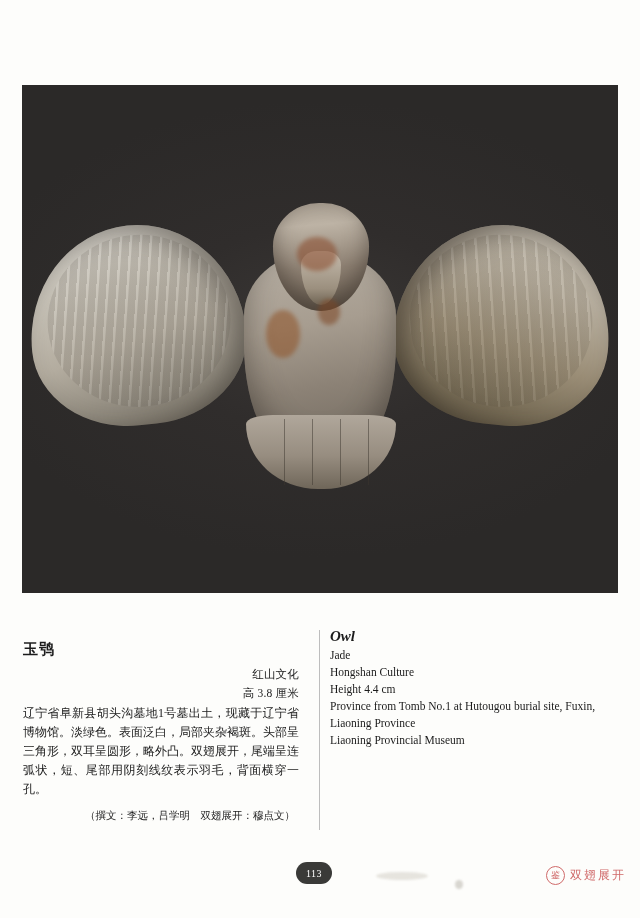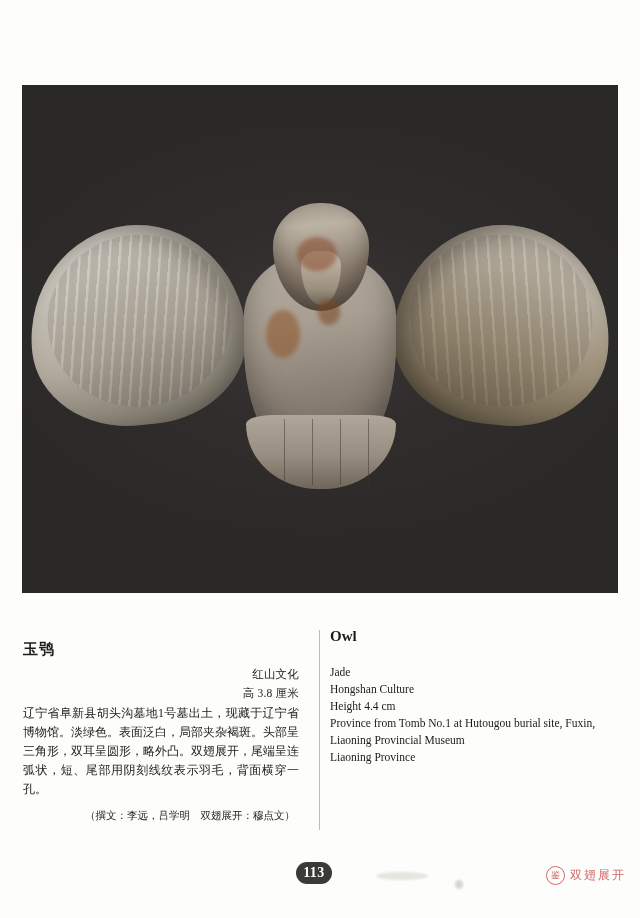--- a/index.html
+++ b/index.html
@@ -202,43 +202,43 @@
   .cap-en {
     position: absolute;
     left: 330px;
     top: 628px;
     width: 280px;
     color: #1b1b1b;
   }
   .cap-en .title {
     font-size: 15px;
     font-weight: bold;
-    margin-bottom: 19px;
+    margin-bottom: 2px;
+    font-style: italic;
   }
   .cap-en .line {
     font-size: 11.5px;
     line-height: 17px;
   }
 
   
   .folio {
     position: absolute;
     left: 296px;
     top: 862px;
     width: 36px;
     height: 22px;
     border-radius: 11px;
     background: #3a3a38;
     color: #ffffff;
-    font-size: 14px;
+    font-size: 10px;
     display: flex;
     align-items: center;
     justify-content: center;
     letter-spacing: 0.5px;
-    font-weight: bold;
   }
   .smudge {
     position: absolute;
     border-radius: 50%;
     background: #eceae4;
     filter: blur(1px);
   }
   .smudge-1 { left: 376px; top: 872px; width: 52px; height: 8px; background: #e6e4de; }
   .smudge-2 { left: 455px; top: 880px; width: 8px; height: 9px; background: #d8d6d0; }
 
@@ -298,22 +298,22 @@
     <div class="desc">辽宁省阜新县胡头沟墓地1号墓出土，现藏于辽宁省博物馆。淡绿色。表面泛白，局部夹杂褐斑。头部呈三角形，双耳呈圆形，略外凸。双翅展开，尾端呈连弧状，短、尾部用阴刻线纹表示羽毛，背面横穿一孔。</div>
     <div class="credit">（撰文：李远，吕学明　双翅展开：穆点文）</div>
   </div>
 
   <div class="cap-en">
     <div class="title">Owl</div>
     <div class="line">Jade</div>
     <div class="line">Hongshan Culture</div>
     <div class="line">Height 4.4 cm</div>
     <div class="line">Province from Tomb No.1 at Hutougou burial site, Fuxin,</div>
+    <div class="line">Liaoning Province</div>
     <div class="line">Liaoning Provincial Museum</div>
-    <div class="line">Liaoning Province</div>
   </div>
 
   <div class="smudge smudge-1"></div>
   <div class="smudge smudge-2"></div>
   <div class="folio">113</div>
 
   <div class="watermark">
     <span class="wm-badge">鉴</span>
     <span class="wm-text">双翅展开</span>
   </div>

